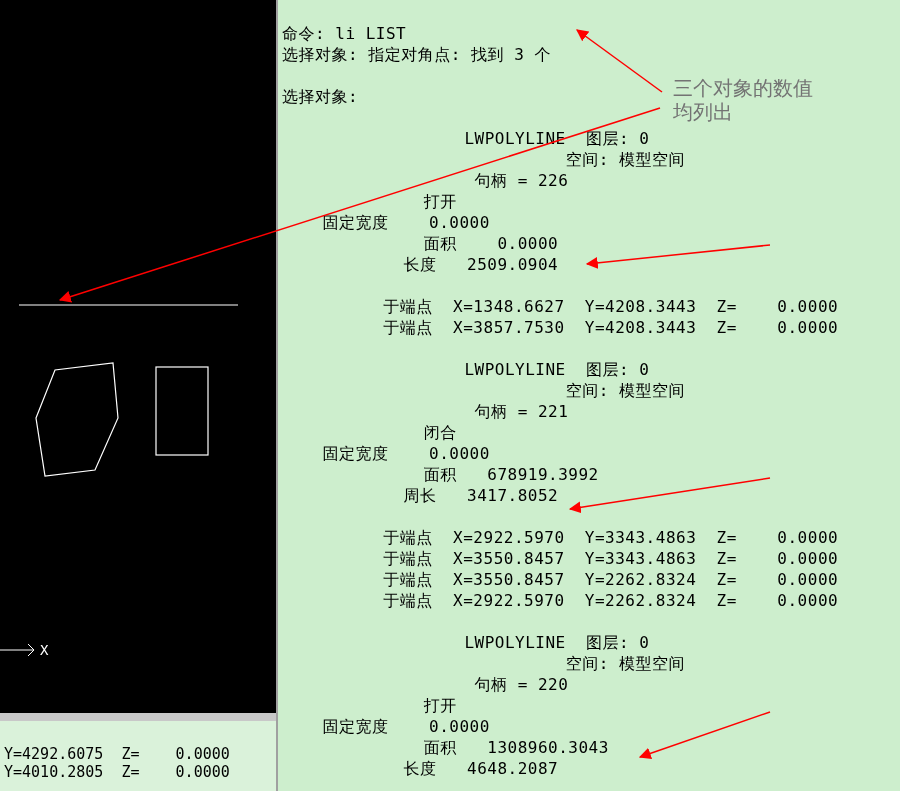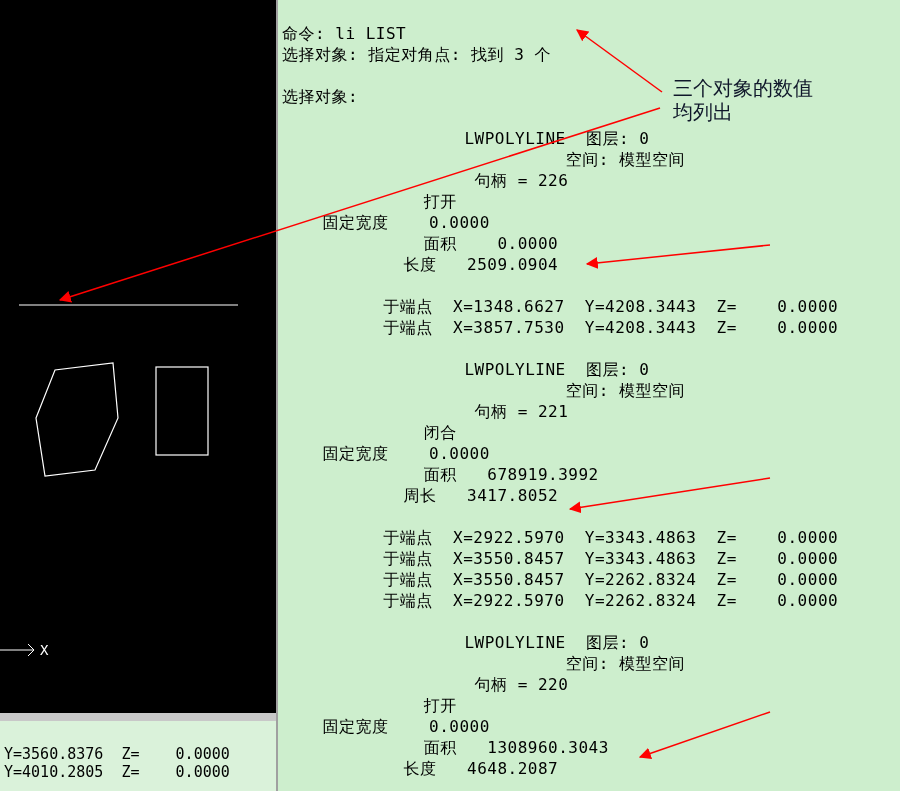--- a/index.html
+++ b/index.html
@@ -61,21 +61,21 @@
     left: 0;
     right: 0;
     bottom: 0;
     padding: 2px 0 16px 4px;
     white-space: pre;
     line-height: 21px;
     letter-spacing: 0.5px;
   }
   .annotation {
     position: absolute;
-    color: #0f172a;
+    color: #737373;
     font-family: "SimSun", serif;
     font-size: 20px;
     font-weight: normal;
     line-height: 24px;
     pointer-events: none;
   }
   .arrows {
     position: absolute;
     top: 0;
     left: 0;
@@ -98,21 +98,21 @@
         <rect x="156" y="367" width="52" height="88" fill="none" stroke="#ffffff" stroke-width="1.2"></rect>
 
         <g stroke="#ffffff" stroke-width="1" fill="none">
           <line x1="0" y1="650" x2="34" y2="650"></line>
           <polyline points="28,644 34,650 28,656"></polyline>
         </g>
         <text x="40" y="655" fill="#ffffff" font-size="14" font-family="monospace">X</text>
       </svg>
     </div>
     <div class="status">
-<span>Y=3560.8376  Z=    0.0000</span>
+<span>Y=4292.6075  Z=    0.0000</span>
 <span>Y=4010.2805  Z=    0.0000</span>
     </div>
   </div>
 
   <div class="right">
     <div class="text-window">
 <span>命令: li LIST</span>
 <span>选择对象: 指定对角点: 找到 3 个</span>
 <span></span>
 <span>选择对象:</span>

